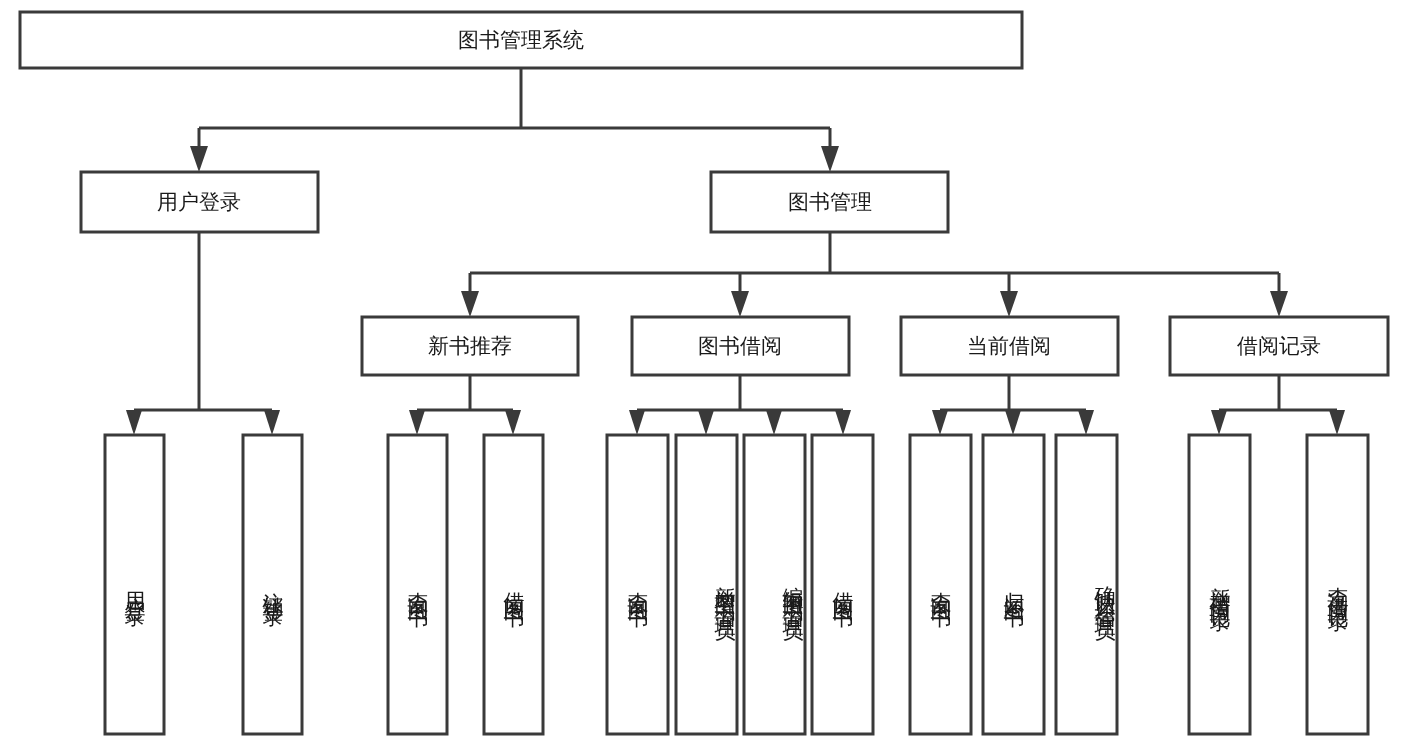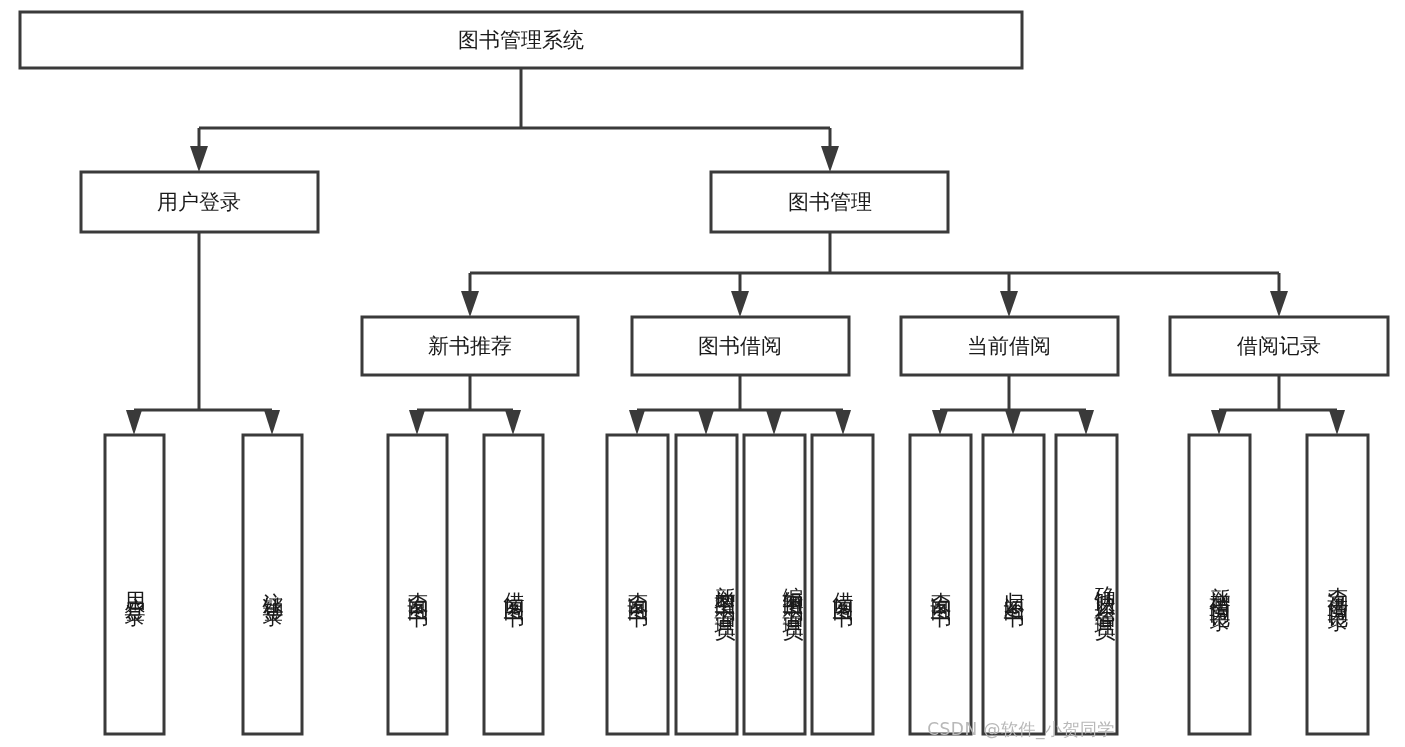--- a/index.html
+++ b/index.html
@@ -229,15 +229,14 @@
   <div class="vert-label" style="left:910px; top:435px; width:61px; height:299px;">查询图书</div>
 
   <div class="vert-label" style="left:983px; top:435px; width:61px; height:299px;">归还图书</div>
 
   <div class="vert-label" style="left:1056px; top:435px; width:61px; height:299px; align-items:flex-start; padding-top:14px; box-sizing:border-box;">确认归还（管理员）</div>
 
   <div class="vert-label" style="left:1189px; top:435px; width:61px; height:299px;">新增借阅记录</div>
 
   <div class="vert-label" style="left:1307px; top:435px; width:61px; height:299px;">查询借阅记录</div>
 
-  <div class="watermark">CSDN @软件_小贺同学</div>
 
 </div>
 
 </body></html>

